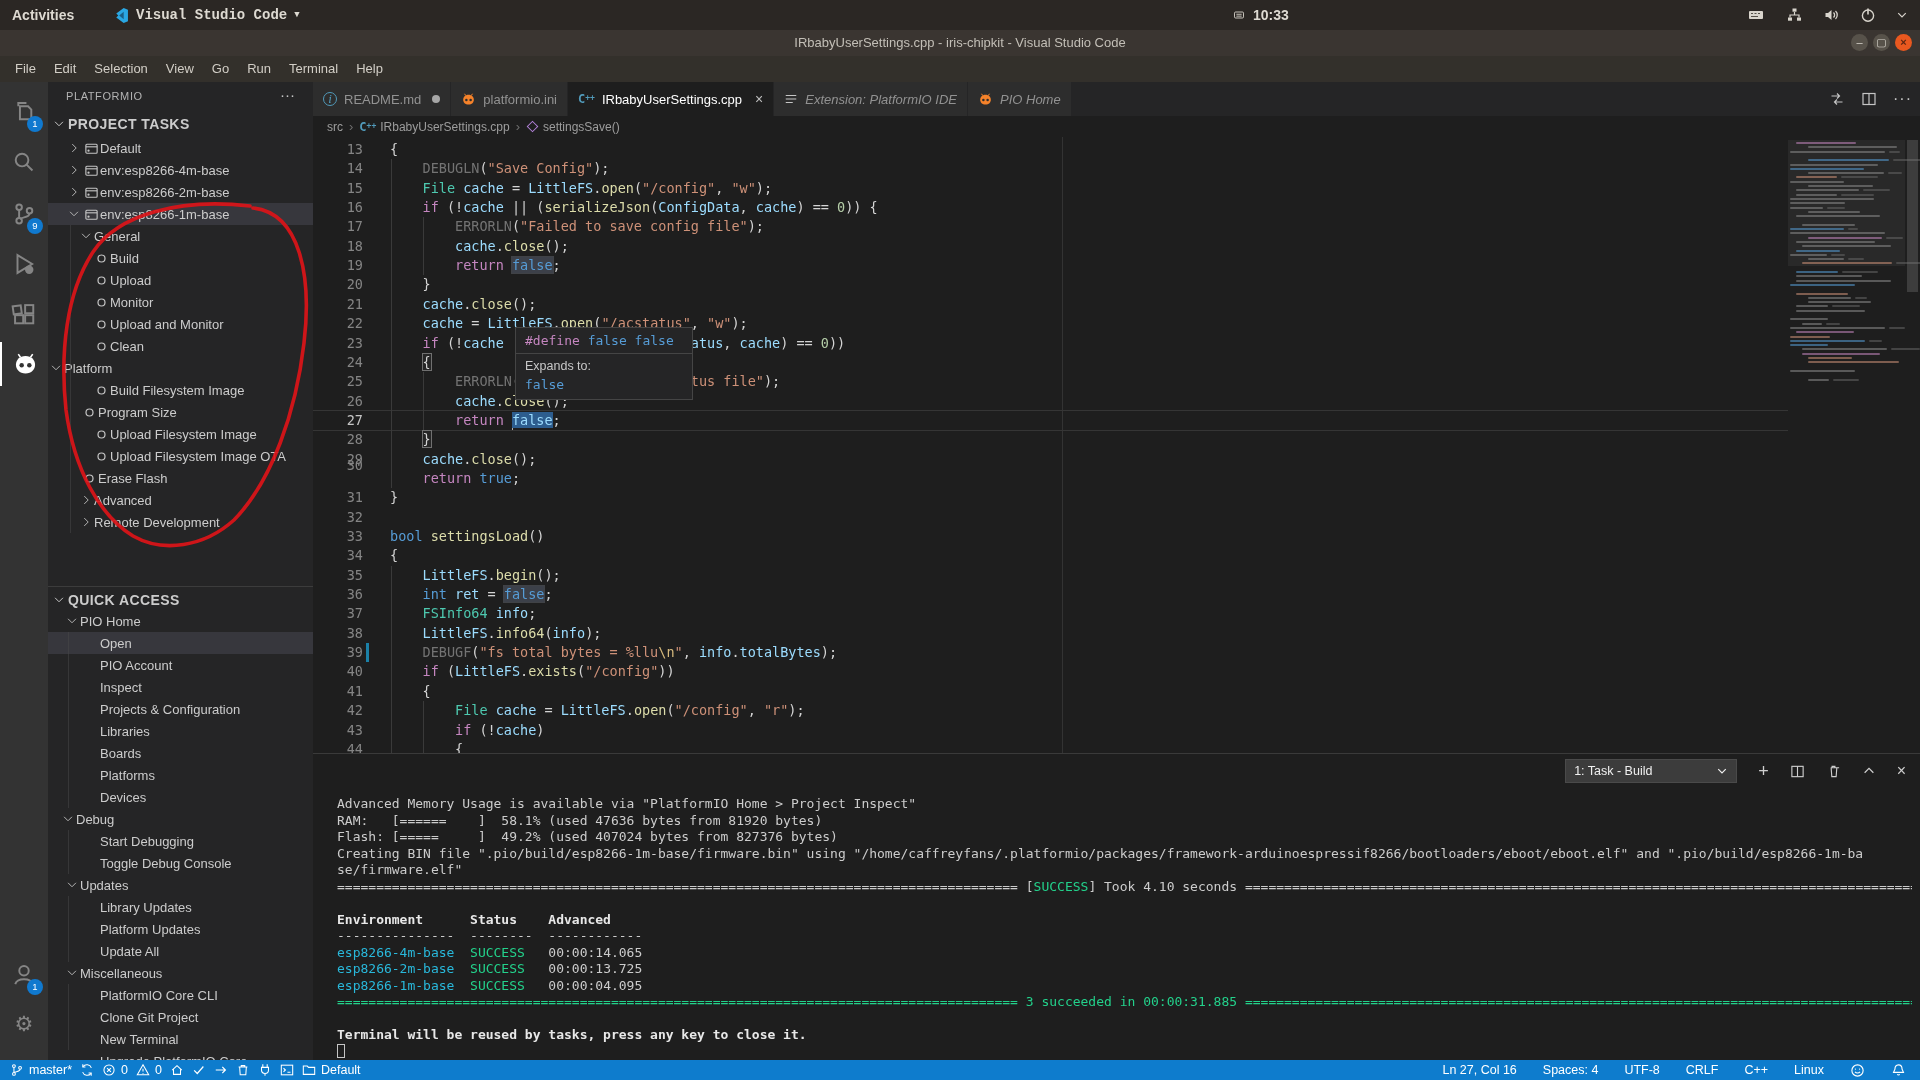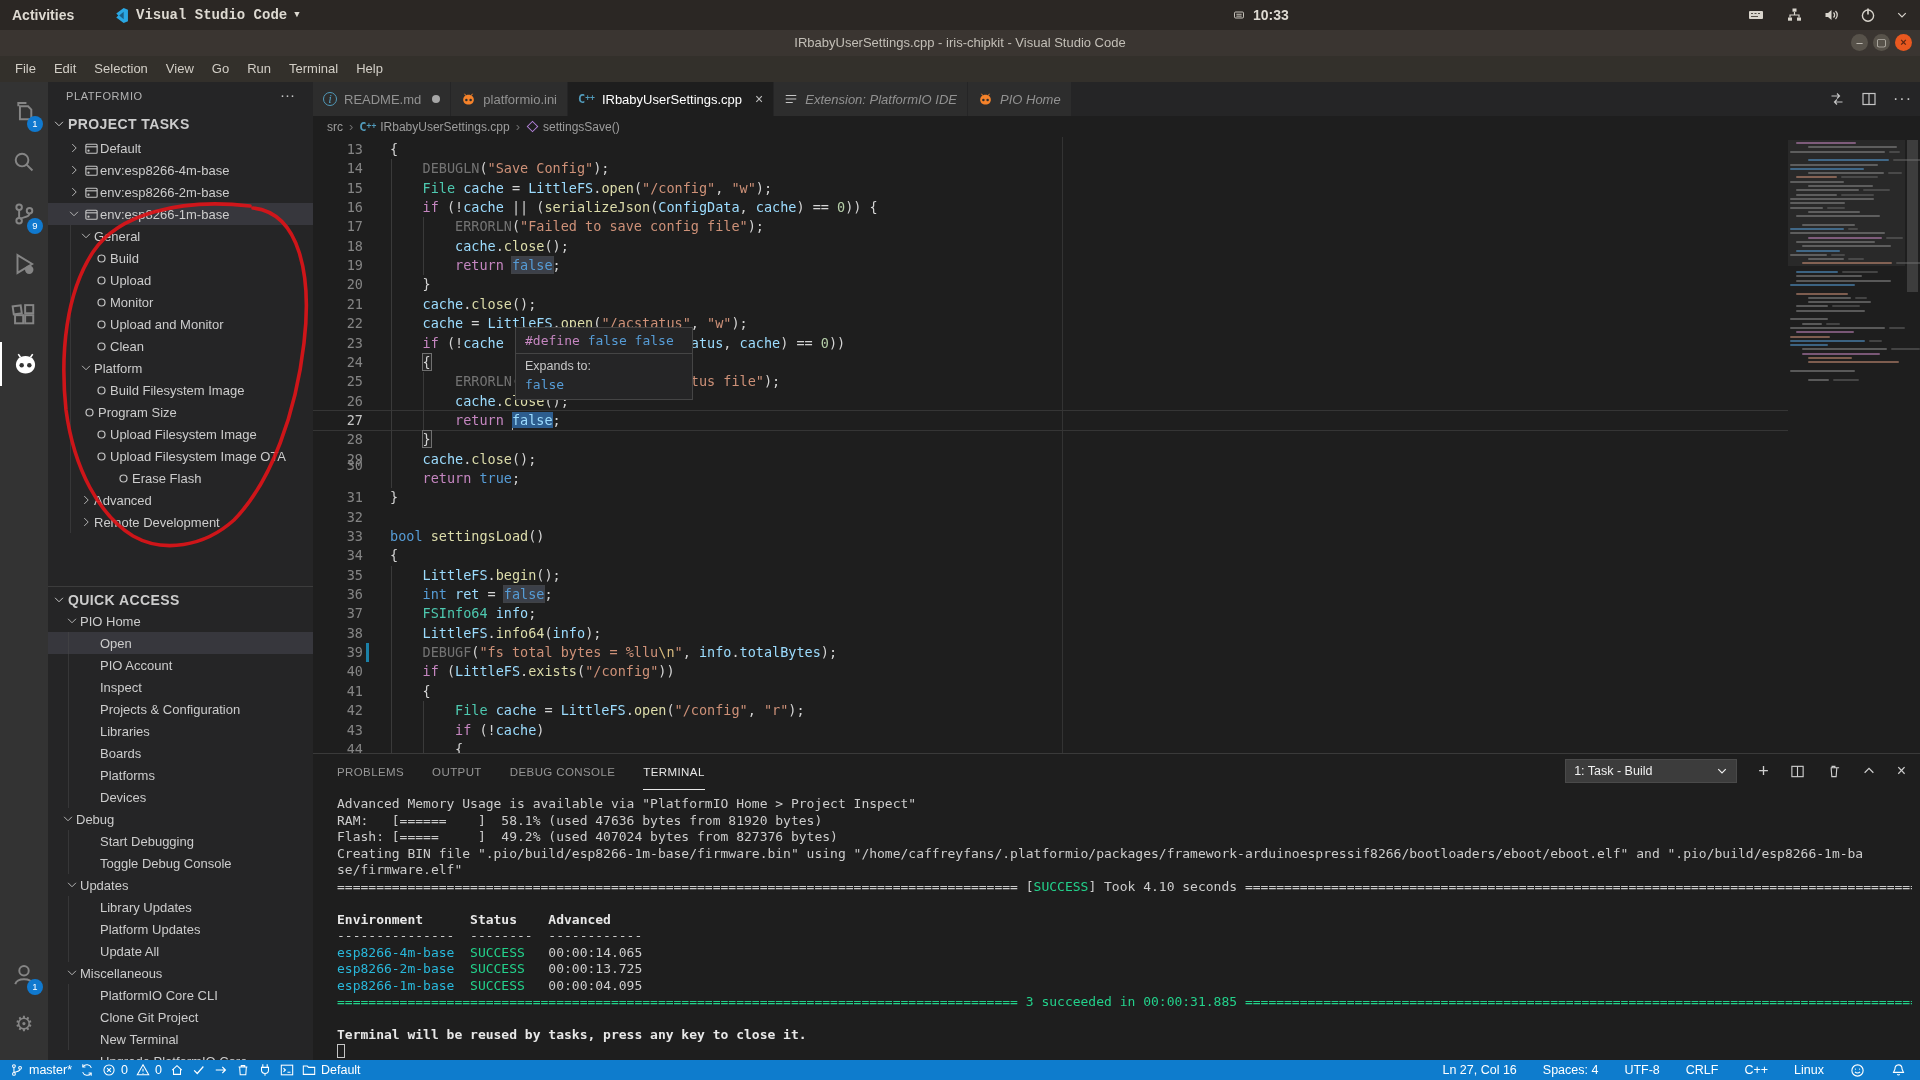--- a/index.html
+++ b/index.html
@@ -378,21 +378,21 @@
           <span>Upload and Monitor</span>
         </div>
         <div class="tree-row" style="top:253px;padding-left:44px">
           <span class="ticon">
             <svg width="13" height="13" viewBox="0 0 16 16" fill="none" stroke="currentColor" stroke-width="1.2">
               <circle cx="8" cy="8" r="4.3" stroke-width="1.5"></circle>
             </svg>
           </span>
           <span>Clean</span>
         </div>
-        <div class="tree-row" style="top:275px;padding-left:30px">
+        <div class="tree-row" style="top:275px;">
           <span class="chev">
             <svg width="14" height="14" viewBox="0 0 16 16" fill="none" stroke="currentColor" stroke-width="1.2">
               <path d="M3.5 5.5 8 10l4.5-4.5" stroke-width="1.1"></path>
             </svg>
           </span>
           <span>Platform</span>
         </div>
         <div class="tree-row" style="top:297px;padding-left:44px">
           <span class="ticon">
             <svg width="13" height="13" viewBox="0 0 16 16" fill="none" stroke="currentColor" stroke-width="1.2">
@@ -418,21 +418,21 @@
           <span>Upload Filesystem Image</span>
         </div>
         <div class="tree-row" style="top:363px;padding-left:44px">
           <span class="ticon">
             <svg width="13" height="13" viewBox="0 0 16 16" fill="none" stroke="currentColor" stroke-width="1.2">
               <circle cx="8" cy="8" r="4.3" stroke-width="1.5"></circle>
             </svg>
           </span>
           <span>Upload Filesystem Image OTA</span>
         </div>
-        <div class="tree-row" style="top:385px;padding-left:66px">
+        <div class="tree-row" style="top:385px;padding-left:32px">
           <span class="ticon">
             <svg width="13" height="13" viewBox="0 0 16 16" fill="none" stroke="currentColor" stroke-width="1.2">
               <circle cx="8" cy="8" r="4.3" stroke-width="1.5"></circle>
             </svg>
           </span>
           <span>Erase Flash</span>
         </div>
         <div class="tree-row" style="top:407px;padding-left:30px">
           <span class="chev">
             <svg width="14" height="14" viewBox="0 0 16 16" fill="none" stroke="currentColor" stroke-width="1.2">
@@ -792,26 +792,20 @@
       <div class="mm-row" style="left:20px;top:224.29999999999998px;width:90.92828464508057px;background:#ce9178;opacity:.55"></div>
       <div class="mm-row" style="left:2px;top:232.89999999999998px;width:65.14647835493088px;background:#8a8a8a;opacity:.55"></div>
       <div class="mm-row" style="left:20px;top:241.5px;width:21.425214529037476px;background:#8a8a8a;opacity:.55"></div>
       <div class="mm-row" style="left:45.425214529037476px;top:241.5px;width:25.490451753139496px;background:#6a6a6a;opacity:.5"></div>
     </div>
   <div id="scrollbar">
     <div id="scroll-thumb"></div>
   </div>
 
   <div id="panel">
-    <div id="panel-tabs">
-        <span class="ptab">PROBLEMS</span>
-        <span class="ptab">OUTPUT</span>
-        <span class="ptab">DEBUG CONSOLE</span>
-        <span class="ptab active">TERMINAL</span>
-      </div>
     <div id="panel-controls">
       <div id="task-select">
         <span>1: Task - Build</span>
         <span id="dd-chev-slot">
             <svg width="12" height="12" viewBox="0 0 16 16" fill="none" stroke="currentColor" stroke-width="1.2">
               <path d="M3 5.5l5 5 5-5" stroke-width="1.6"></path>
             </svg>
           </span>
       </div>
       <span id="panel-ic-slots" style="display:flex;gap:21px;align-items:center;">

